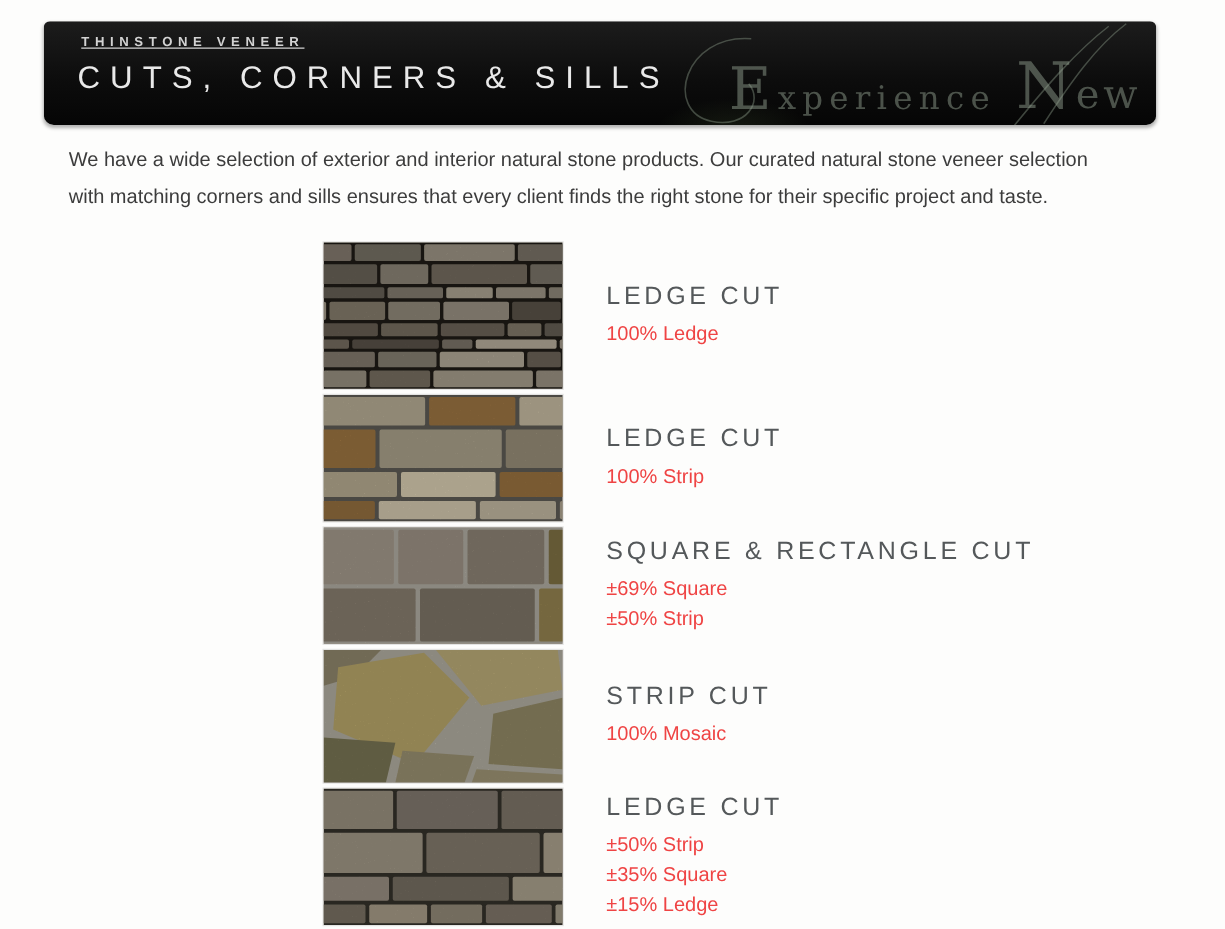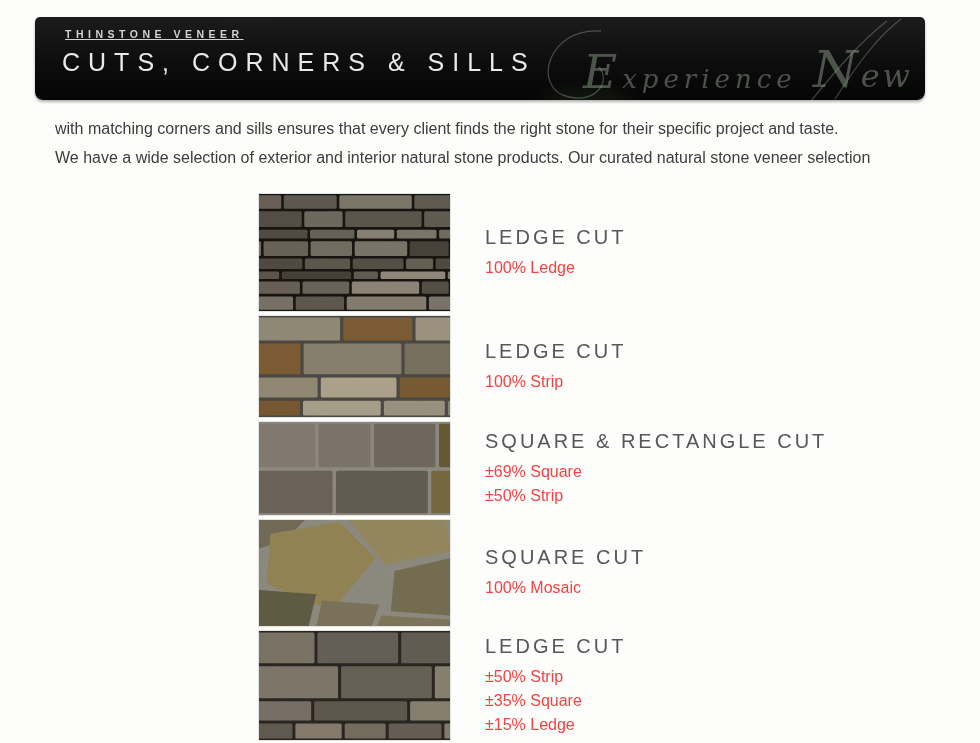--- a/index.html
+++ b/index.html
@@ -21,21 +21,21 @@
   .eyebrow{
     position:absolute;left:30px;top:11px;
     font-size:10.5px;font-weight:bold;letter-spacing:4.5px;color:#d2d2d2;text-decoration:underline;
   }
   .banner-title{
     position:absolute;left:27px;top:31px;
     font-size:25px;font-weight:normal;letter-spacing:8px;color:#e9e9e9;
   }
   .script-deco{
     position:absolute;right:0;top:0;width:420px;height:83px;
-    font-family:"DejaVu Serif",serif;font-style:italic;
+    font-family:"DejaVu Serif",serif;
     color:rgba(148,164,146,.48);pointer-events:none;
   }
   .script-deco svg{position:absolute;left:0;top:0;}
   .script-w1{position:absolute;left:78px;top:28px;font-size:26px;letter-spacing:5px;}
   .script-w1::first-letter{font-size:1.8em;}
   .script-w2{position:absolute;right:12px;top:22px;font-size:32px;letter-spacing:3px;}
   .script-w2::first-letter{font-size:1.6em;}
   
   .intro{
     position:absolute;left:55px;top:114px;width:830px;
@@ -69,22 +69,22 @@
         <path d="M96,14 C42,10 26,72 64,80 C92,86 106,64 94,50" fill="none" stroke="rgba(148,164,146,0.40)" stroke-width="1.3"></path>
         <path d="M306,84 C332,52 356,24 382,4" fill="none" stroke="rgba(148,164,146,0.40)" stroke-width="1.2"></path>
         <path d="M330,82 C352,48 372,20 396,2" fill="none" stroke="rgba(148,164,146,0.40)" stroke-width="1.2"></path>
       </svg>
       <span class="script-w1">Experience</span>
       <span class="script-w2">New</span>
     </div>
   </div>
 
   <div class="intro">
+      <div>We have a wide selection of exterior and interior natural stone products. Our curated natural stone veneer selection</div>
       <div>with matching corners and sills ensures that every client finds the right stone for their specific project and taste.</div>
-      <div>We have a wide selection of exterior and interior natural stone products. Our curated natural stone veneer selection</div>
     </div>
 
   <div class="rows">
 
     <div class="row">
       <div class="swatch" aria-label="ledge stone veneer swatch" style="height: 117px;">
           <svg xmlns="http://www.w3.org/2000/svg" viewBox="0 0 191 117" width="100%" height="100%" preserveAspectRatio="none" style="display:block">
             <rect width="191" height="117" fill="#1f1c17"></rect>
             <rect x="-12.3" y="1.3" width="34.5" height="13.4" rx="1.5" fill="rgb(134,124,112)"></rect>
             <rect x="24.8" y="1.3" width="52.9" height="13.4" rx="1.5" fill="rgb(120,114,102)"></rect>
@@ -208,21 +208,21 @@
             <polygon points="63.0,80.6 120.3,84.8 112.7,106.0 57.3,106.0" fill="rgb(156,146,115)"></polygon>
             <polygon points="122.2,95.4 191.0,99.6 191.0,106.0 118.4,106.0" fill="rgb(160,151,118)"></polygon>
             <filter id="gr3">
               <feTurbulence type="fractalNoise" baseFrequency="0.75" numOctaves="2" stitchTiles="stitch"></feTurbulence>
               <feColorMatrix type="matrix" values="0 0 0 0 0 0 0 0 0 0 0 0 0 0 0 0.9 0.9 0.9 0 0"></feColorMatrix>
             </filter>
             <rect width="191" height="106" filter="url(#gr3)" opacity="0.22"></rect>
           </svg>
         </div>
       <div class="info">
-        <div class="cut-title">SQUARE CUT</div>
+        <div class="cut-title">STRIP CUT</div>
         <div class="cut-details">
             <div>100% Mosaic</div>
           </div>
       </div>
     </div>
 
     <div class="row">
       <div class="swatch" aria-label="ashlar stone veneer swatch" style="height: 109px;">
           <svg xmlns="http://www.w3.org/2000/svg" viewBox="0 0 191 109" width="100%" height="100%" preserveAspectRatio="none" style="display:block">
             <rect width="191" height="109" fill="#35322b"></rect>

